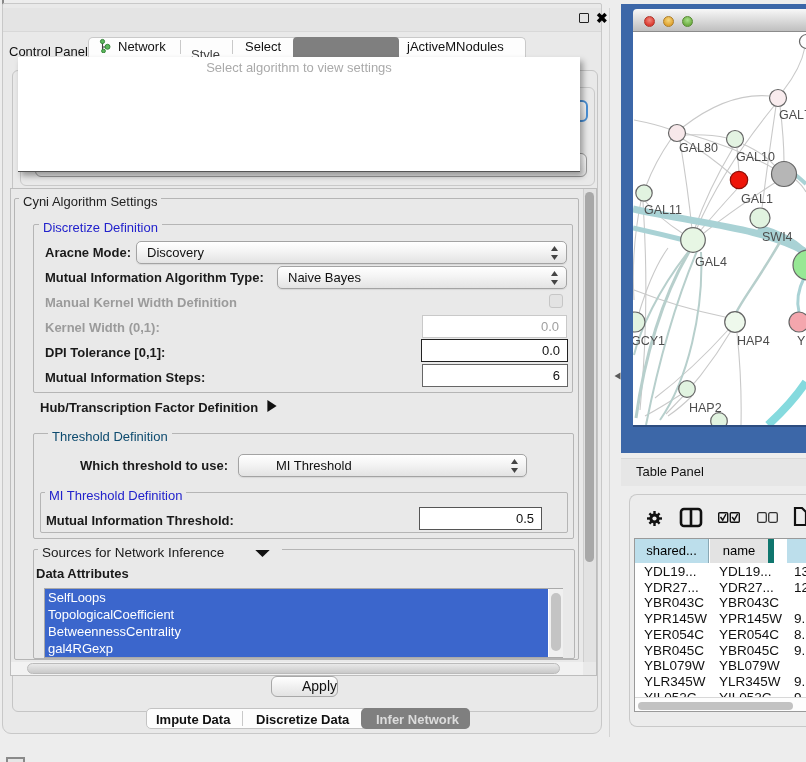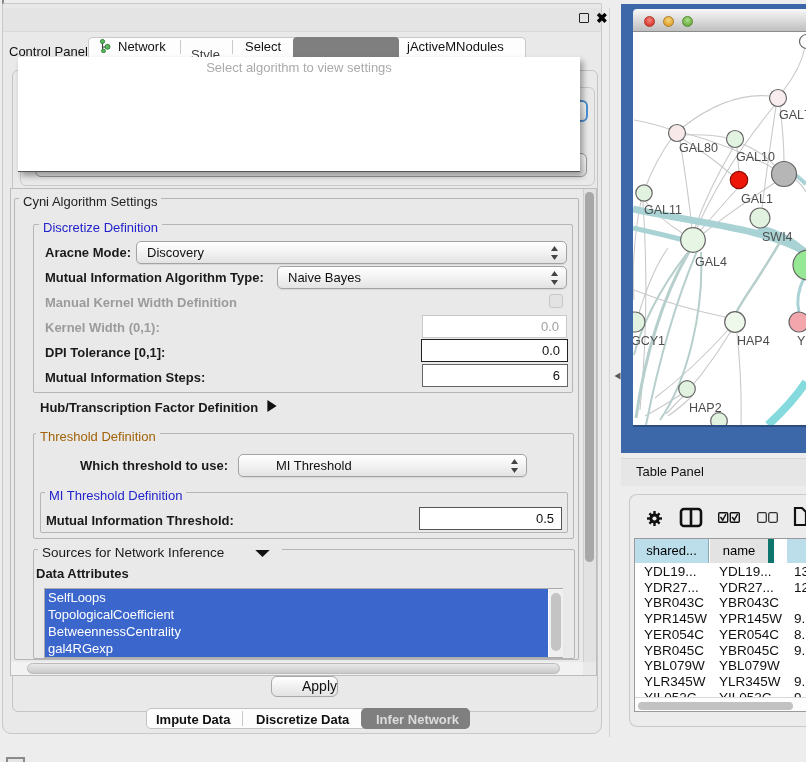--- a/index.html
+++ b/index.html
@@ -95,37 +95,37 @@
 
 <div class="lbl" style="left:45px;top:370px;">Mutual Information Steps:</div>
 <div class="field" style="left:422px;top:364px;width:146px;border:1px solid #666;">6</div>
 
 <div class="lbl" style="left:40px;top:400px;">Hub/Transcription Factor Definition</div>
 <svg class="abs" style="left:266px;top:400px;" width="12" height="12" viewBox="0 0 12 13">
     <path d="M1 0 L11 6.5 L1 13 Z" fill="#111"></path>
   </svg>
 
 <div class="group" style="left:33px;top:433px;width:541px;height:106px;">
-  <div class="gtitle" style="left:2px;color:#a16207;">Threshold Definition</div>
+  <div class="gtitle" style="left:14px;color:#0c4a6e;">Threshold Definition</div>
 </div>
 
 <div class="lbl" style="left:80px;top:458px;">Which threshold to use:</div>
 <div class="combo" style="left:238px;top:454px;width:289px;padding-left:37px;">MI Threshold
   <svg class="carr" viewBox="0 0 9 16">
       <path d="M4.5 1 L8 6 L1 6 Z" fill="#444"></path>
       <path d="M4.5 15 L8 10 L1 10 Z" fill="#444"></path>
     </svg>
 </div>
 
 <div class="group" style="left:40px;top:492px;width:528px;height:41px;">
   <div class="gtitle" style="left:4px;color:#2222cc;">MI Threshold Definition</div>
 </div>
 
 <div class="lbl" style="left:46px;top:513px;">Mutual Information Threshold:</div>
-<div class="field" style="left:419px;top:507px;width:143px;border:1px solid #555;">0.5</div>
+<div class="field" style="left:419px;top:507px;width:123px;border:1px solid #555;">0.5</div>
 
 <div class="group" style="left:33px;top:549px;width:542px;height:110px;">
   <div class="gtitle" style="left:4px;color:#1a1a1a;font-size:13.5px;">Sources for Network Inference</div>
 </div>
 <div class="abs" style="left:228px;top:544px;width:54px;height:12px;background:#e9e9e9;"></div>
 <svg class="abs" style="left:254px;top:549px;" width="17" height="9" viewBox="0 0 18 10">
     <path d="M1 1 L17 1 L9 9 Z" fill="#111"></path>
   </svg>
 
 <div class="lbl" style="left:36px;top:566px;">Data Attributes</div>

